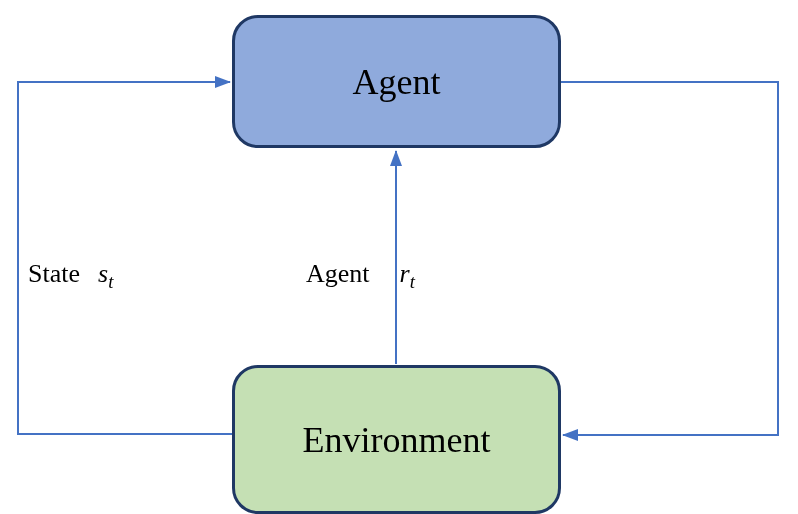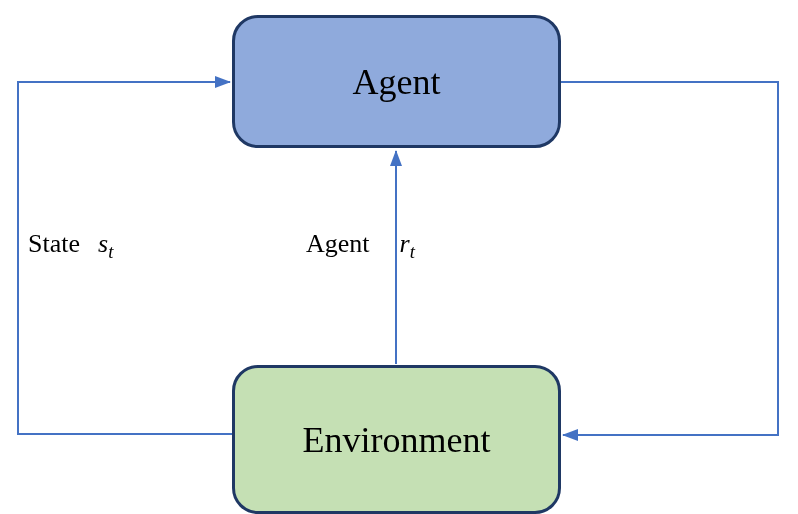--- a/index.html
+++ b/index.html
@@ -56,21 +56,21 @@
     display: flex;
     align-items: baseline;
     font-size: 26px;
     line-height: 1.15;
     white-space: nowrap;
   }
   #state-label  { left: 28px;  top: 229px; gap: 18px; justify-content: center; }
   #reward-label { left: 306px; top: 229px; gap: 30px; }
   #action-label { left: 643px; top: 229px; gap: 28px; }
 
-  .math { font-style: italic; }
+  .math { font-style: italic; margin-top: 30px; }
   .math sub {
     font-style: italic;
     font-size: 0.72em;
     line-height: 0;
   }
 </style>
 </head>
 <body>
 
 <div class="canvas">

